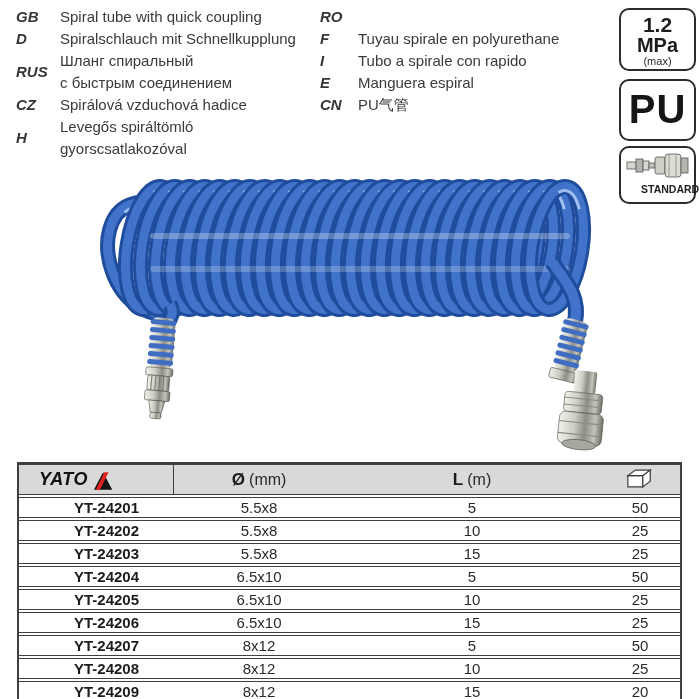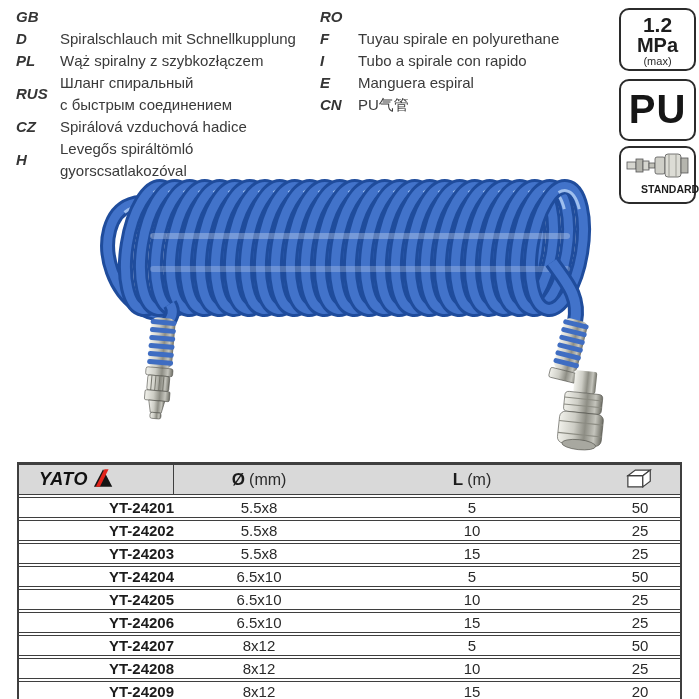--- a/index.html
+++ b/index.html
@@ -31,46 +31,43 @@
   .product-svg{position:absolute;left:0;top:170px;}
   
   .table-wrap{position:absolute;left:17px;top:462px;width:665px;
     border:2px solid #3f3f3f;box-sizing:border-box;background:#fff;}
   table{width:100%;border-collapse:separate;border-spacing:0 2px;margin:-2px 0;}
   th,td{font-size:15px;padding:0;height:19px;vertical-align:middle;}
   thead th{background:#d9d9d9;height:29px;
     border-top:1px solid #3f3f3f;border-bottom:1px solid #3f3f3f;}
   thead th.col-brand{border-right:1px solid #3f3f3f;}
   tbody td{background:#ffffff;border-top:1px solid #3f3f3f;border-bottom:1px solid #3f3f3f;}
-  td.code{font-weight:bold;text-align:right;padding-left:20px;color:#1c1c1c;}
+  td.code{font-weight:bold;text-align:center;padding-left:20px;color:#1c1c1c;}
   td.num{text-align:center;color:#2a2a2a;}
   th.col-dia,th.col-len{text-align:center;font-weight:normal;}
   .hdr-sym{font-weight:bold;font-size:17px;color:#1c1c1c;}
   .hdr-unit{font-size:16px;color:#2a2a2a;}
-  .brand-box{display:flex;align-items:flex-start;gap:5px;padding-left:20px;}
+  .brand-box{display:flex;align-items:flex-end;gap:5px;padding-left:20px;}
   .yato-text{font-weight:900;font-size:18px;letter-spacing:.5px;color:#111;font-style:italic;}
   .col-pack{text-align:center;}
 </style>
 </head>
 <body>
 
 <div class="lang lang-left">
   <div class="entry">
     <span class="lang-label">GB</span>
+    <div class="lang-lines">
+        <div>Spiral tube with quick coupling</div>
+      </div>
   </div>
   <div class="entry">
     <span class="lang-label">D</span>
     <div class="lang-lines">
         <div>Spiralschlauch mit Schnellkupplung</div>
-      </div>
-  </div>
-  <div class="entry">
-    <span class="lang-label">PL</span>
-    <div class="lang-lines">
-        <div>Wąż spiralny z szybkozłączem</div>
       </div>
   </div>
   <div class="entry">
     <span class="lang-label">RUS</span>
     <div class="lang-lines">
       <div>Шланг спиральный</div>
       <div>с быстрым соединением</div>
     </div>
   </div>
   <div class="entry">

